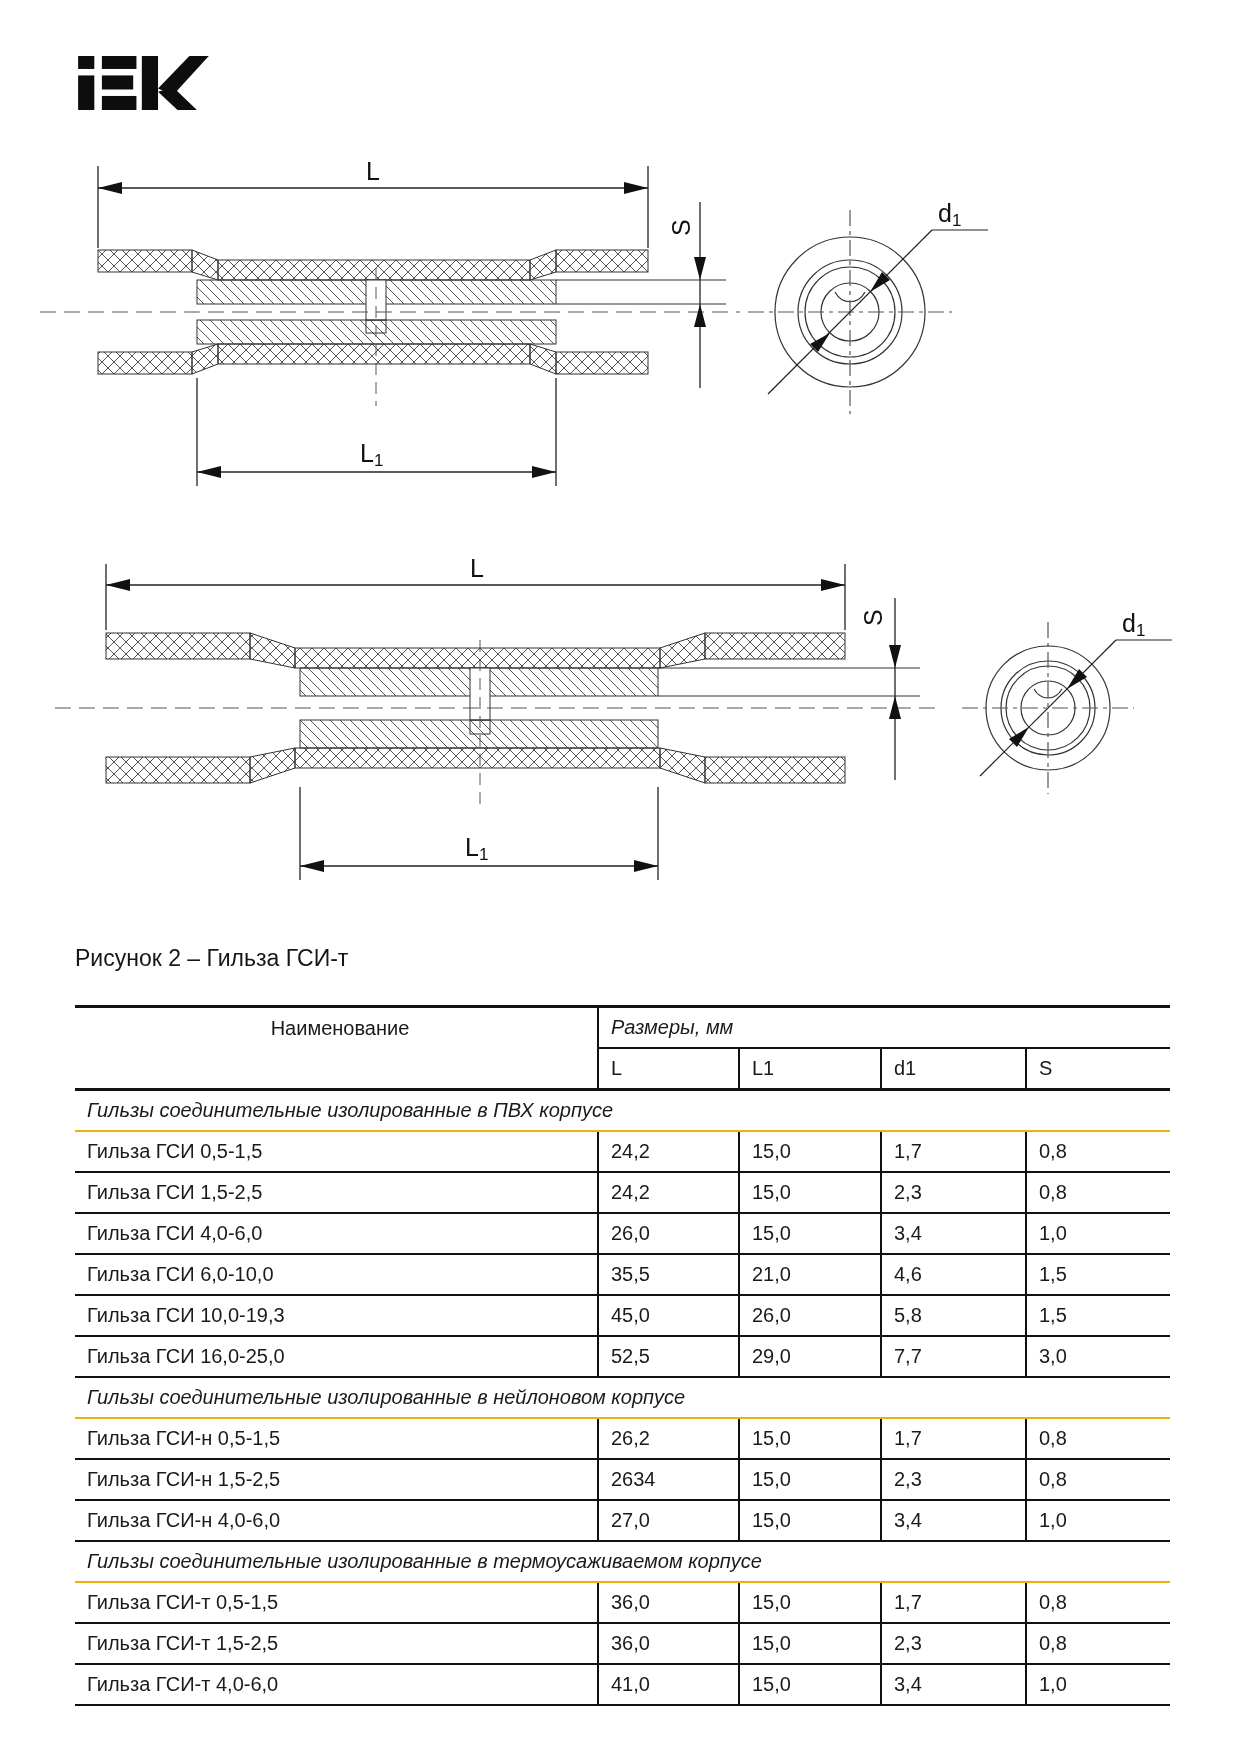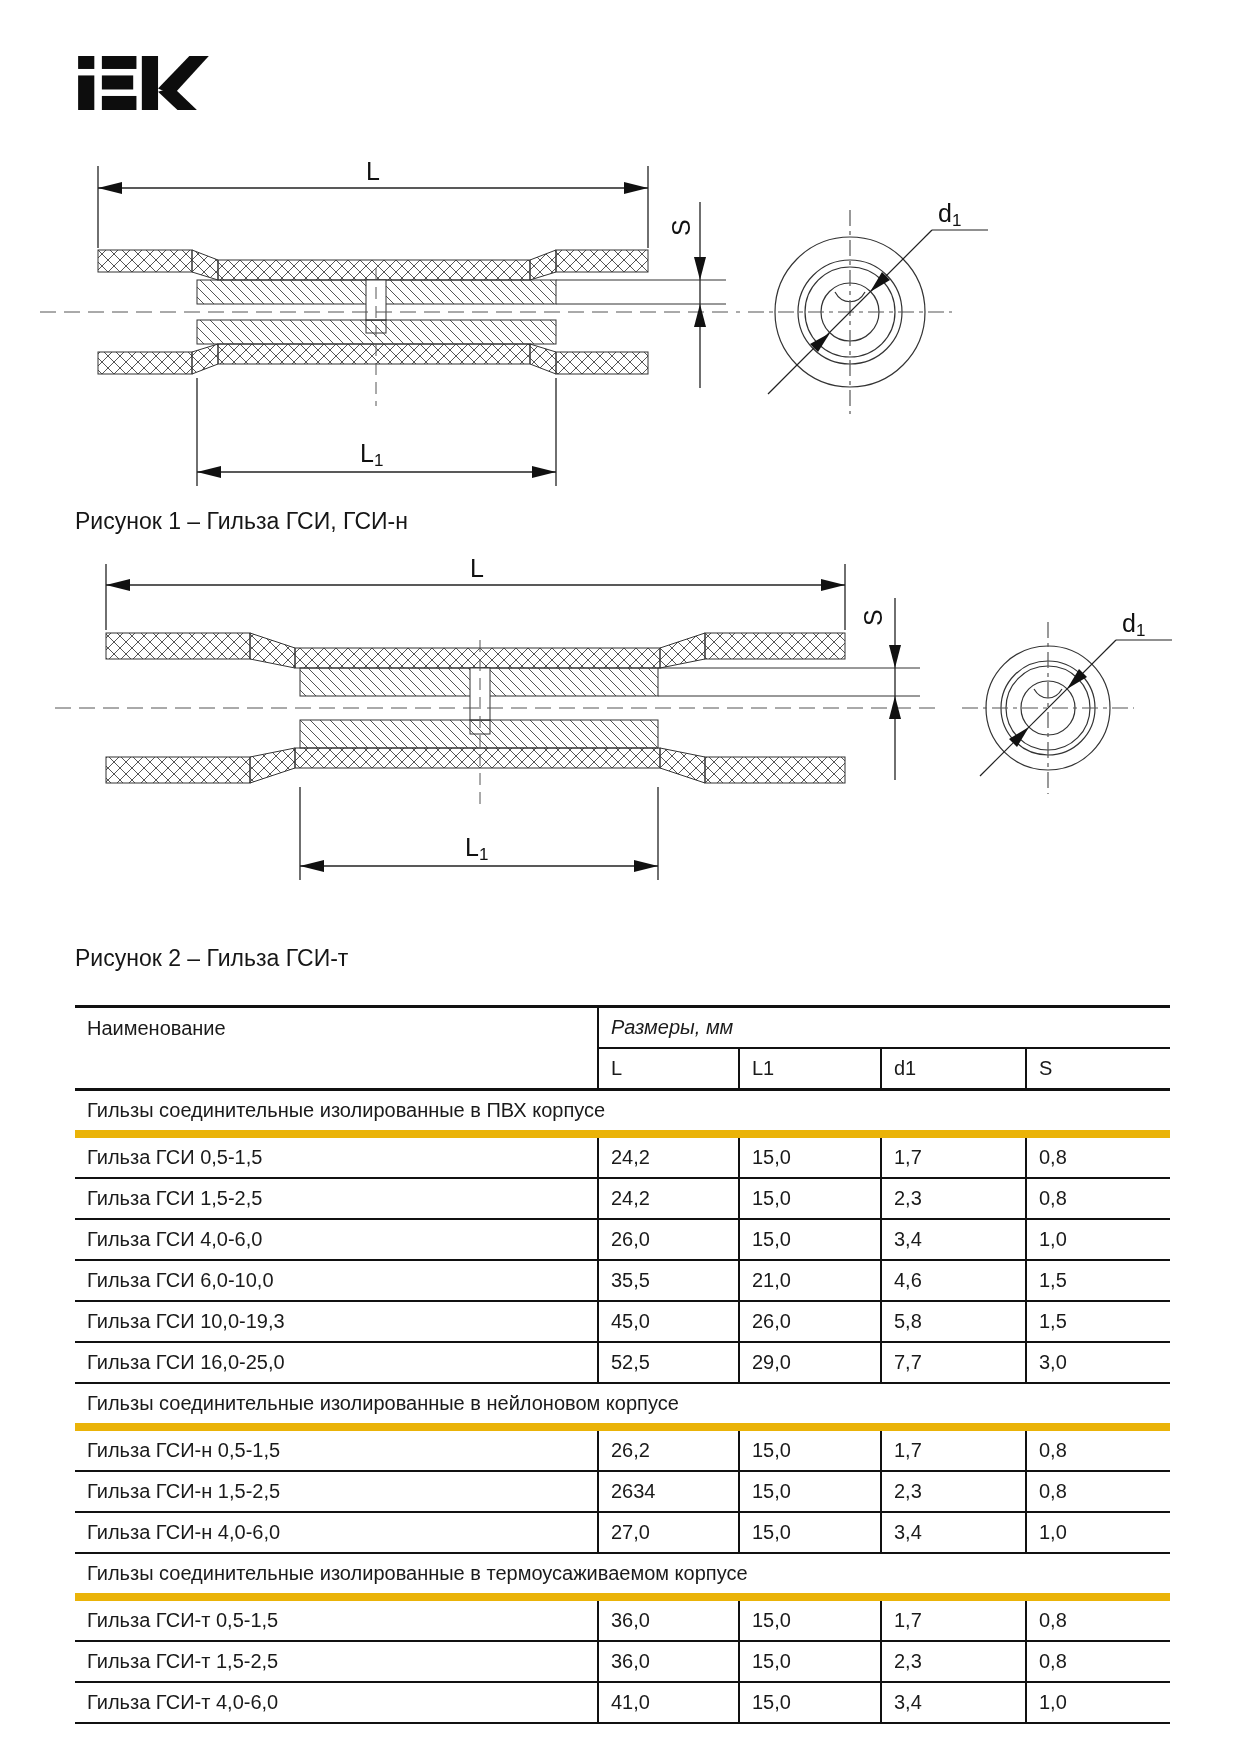--- a/index.html
+++ b/index.html
@@ -9,27 +9,27 @@
   .abs{position:absolute;}
   .caption{position:absolute;left:75px;font-size:23px;color:#161616;}
   svg text{font-family:"Liberation Sans",sans-serif;fill:#111;font-size:25px;}
   svg .sub{font-size:17px;}
   
   #dims-table{position:absolute;left:75px;top:1005px;width:1095px;
               border-collapse:collapse;table-layout:fixed;font-size:20px;
               border-top:3px solid #111;}
   #dims-table th,#dims-table td{font-weight:400;text-align:left;vertical-align:middle;
               padding:0 4px 0 12px;height:39px;white-space:nowrap;overflow:hidden;}
-  #dims-table th.name{vertical-align:top;padding-top:9px;border-right:2px solid #111;border-bottom:3px solid #111;}
+  #dims-table th.name{vertical-align:top;padding-top:9px;border-right:2px solid #111;border-bottom:3px solid #111;text-align:center;}
   #dims-table th.dims{border-bottom:2px solid #111;font-style:italic;}
   #dims-table tr.h2 th{border-bottom:3px solid #111;}
   #dims-table tr.h2 th.v{border-left:2px solid #111;}
   #dims-table td{border-bottom:2px solid #111;}
   #dims-table td.v{border-left:2px solid #111;}
-  #dims-table tr.sect td{border-bottom:8px solid #eab308;}
+  #dims-table tr.sect td{border-bottom:2px solid #eab308;font-style:italic;}
 </style>
 </head>
 <body>
 
 <div id="page">
 
   <svg class="abs" style="left:78px;top:56px" width="132" height="54" viewBox="0 0 244 100" aria-label="IEK">
     <g fill="#0d0d0d">
       <rect x="0" y="0" width="30" height="24"></rect>
       <rect x="0" y="36" width="30" height="64"></rect>
@@ -107,21 +107,20 @@
       <line x1="748" y1="172" x2="952" y2="172" stroke="#555" stroke-dasharray="16 5 4 5"></line>
       <line x1="850" y1="70" x2="850" y2="274" stroke="#555" stroke-dasharray="16 5 4 5"></line>
       <line x1="768" y1="254" x2="932" y2="90" stroke="#222"></line>
       <line x1="932" y1="90" x2="988" y2="90" stroke="#222"></line>
       <polygon points="870,152 890,140 882,132" fill="#111" stroke="none"></polygon>
       <polygon points="830,193 818,212 810,204" fill="#111" stroke="none"></polygon>
     </g>
     <text x="938" y="82"><tspan>d</tspan><tspan class="sub" dy="4">1</tspan></text>
   </svg>
 
-  <div class="caption" style="top:508px">Рисунок 1 – Гильза ГСИ, ГСИ-н</div>
 
   <svg class="abs" style="left:0;top:540px" width="1240" height="390" viewBox="0 0 1240 390">
     <defs>
       <pattern id="xh2" width="12" height="12" patternUnits="userSpaceOnUse">
         <path d="M0,0 L12,12 M12,0 L0,12" stroke="#555" stroke-width="1" fill="none"></path>
       </pattern>
       <pattern id="dh2" width="10" height="10" patternUnits="userSpaceOnUse">
         <path d="M0,0 L10,10" stroke="#555" stroke-width="1" fill="none"></path>
       </pattern>
     </defs>

